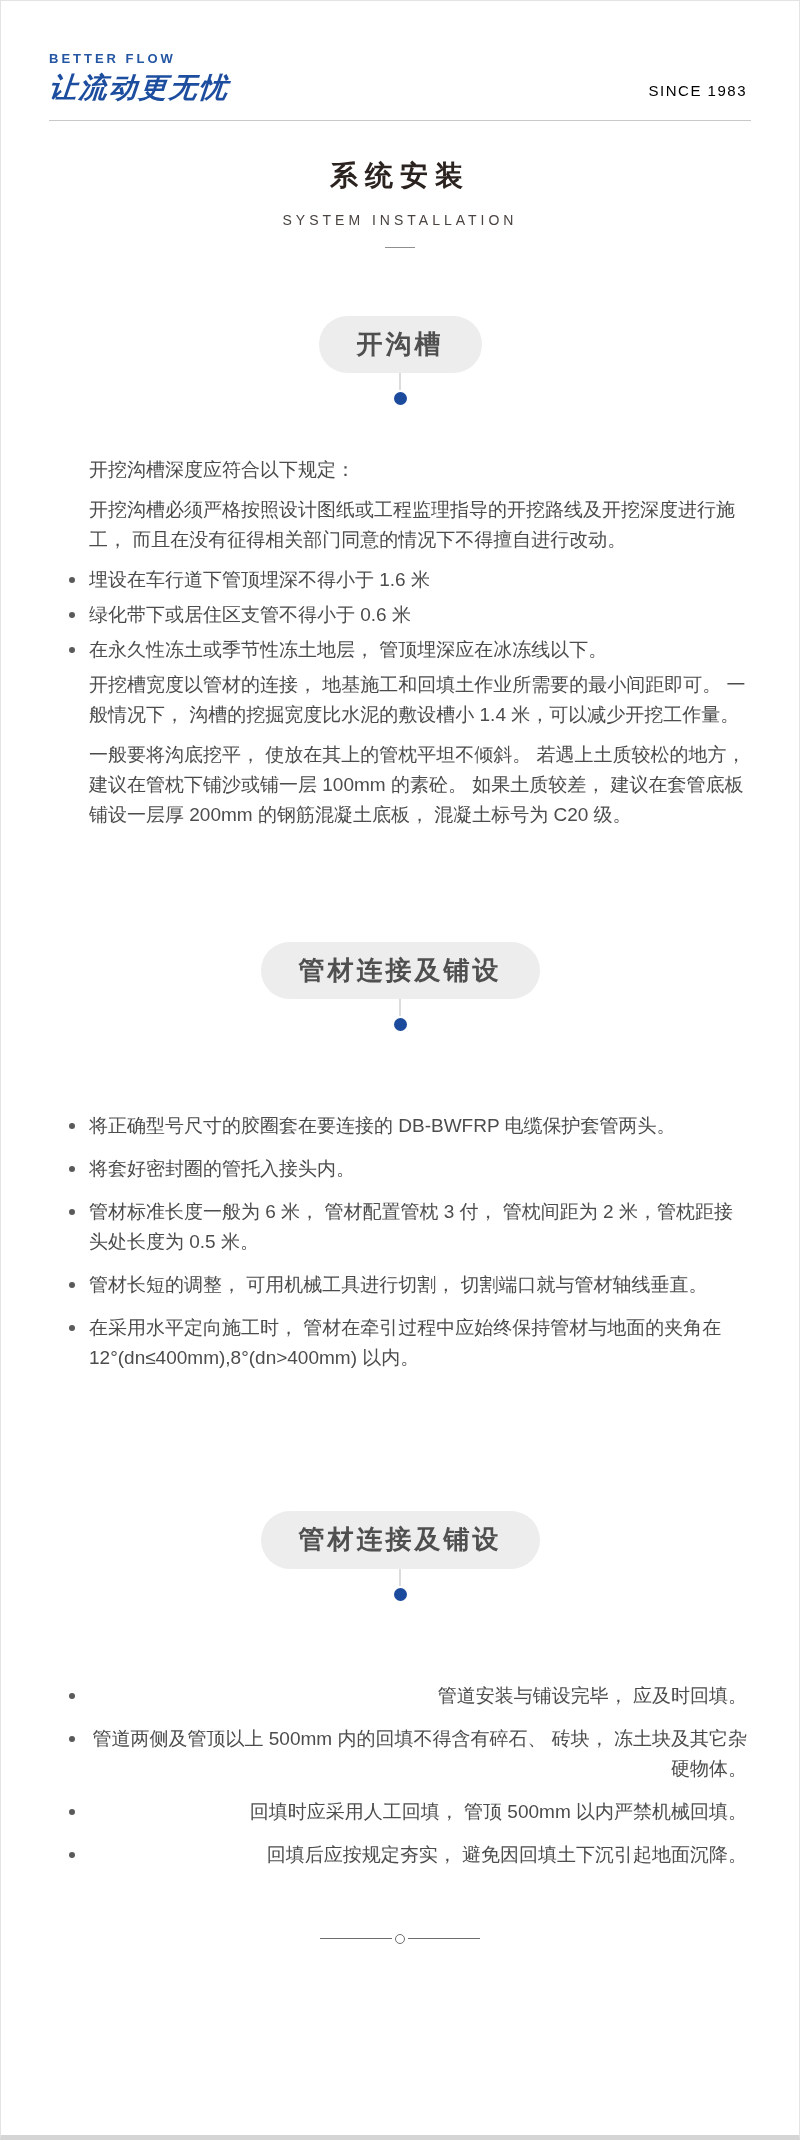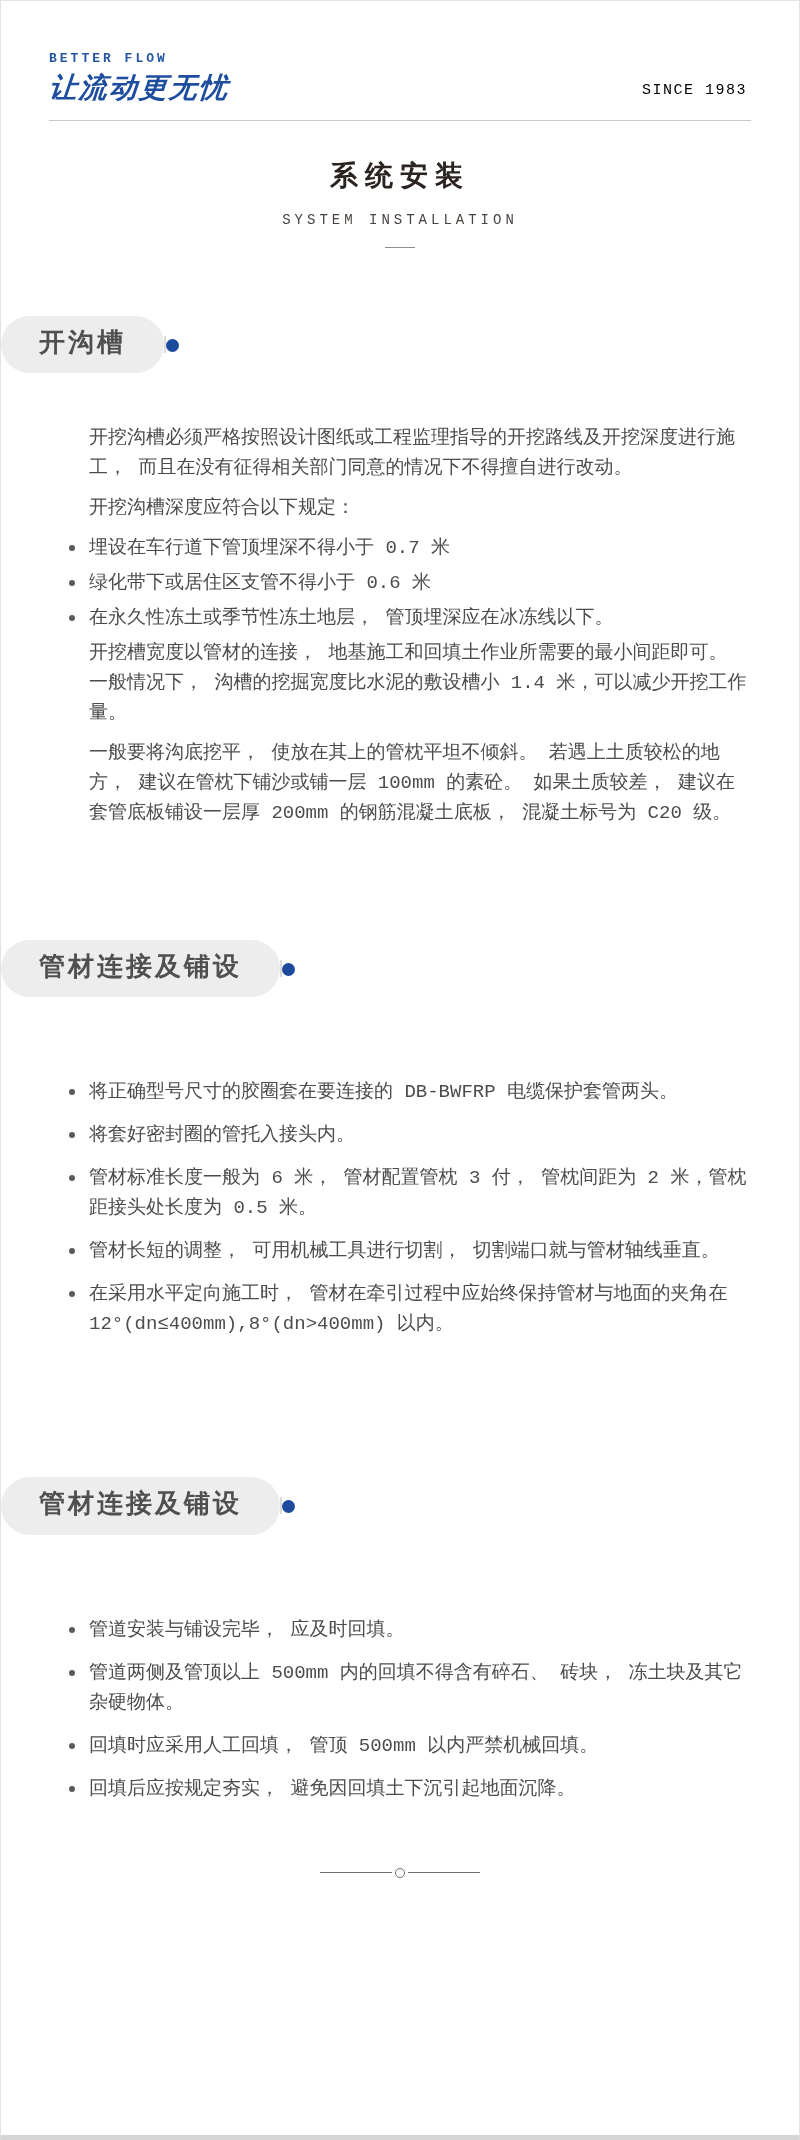--- a/index.html
+++ b/index.html
@@ -1,46 +1,46 @@
 <!DOCTYPE html>
 <html><head>
 <meta charset="utf-8">
 <style>
   html,body { margin:0; padding:0; background:#f2f2f2; }
   .page {
     width:800px; height:2140px; margin:0 auto; background:#ffffff;
     border:1px solid #e3e3e3; border-bottom:5px solid #d5d5d5;
     box-sizing:border-box; position:relative; overflow:hidden;
-    font-family:Liberation Mono, monospace;
+    font-family:Liberation Sans, sans-serif;
   }
   
   .header { padding:50px 50px 0 48px; position:relative; }
   .tagline { color:#2456a4; font-size:13px; font-weight:700; letter-spacing:3px; }
   .logo { color:#1d4d9e; font-size:28px; font-weight:800; font-style:italic; letter-spacing:2px;
           margin-top:3px; display:inline-block; transform:skewX(-5deg); }
   .since { position:absolute; right:52px; bottom:8px; color:#000000; font-size:15px; letter-spacing:1.5px; }
   .header-divider { margin:13px 48px 0 48px; border:0; border-top:1px solid #c9c9c9; }
   
   .title { text-align:center; margin-top:36px; font-size:28px; font-weight:800; color:#2b2320; letter-spacing:7px; }
   .subtitle { text-align:center; margin-top:17px; font-size:14px; color:#4a4340; letter-spacing:4px; }
   .mini-line { width:30px; border:0; border-top:1px solid #8f8f8f; margin:19px auto 0 auto; }
   
-  .badge-wrap { display:flex; flex-direction:row; align-items:center; }
+  .badge-wrap { display:flex; flex-direction:column; align-items:center; }
   .mt-badge1 { margin-top:68px; }
   .mt-badge2 { margin-top:112px; }
   .mt-badge3 { margin-top:138px; }
   .badge { background:#ededed; border-radius:32px; padding:13px 38px; font-size:26px; font-weight:700;
            color:#4f4f4f; letter-spacing:3px; line-height:1.2; }
   .connector { width:2px; height:17px; background:#dcdcdc; }
   .dot { width:13px; height:13px; border-radius:50%; background:#1c4b9e; margin-top:2px; }
   
   .content { padding:0 52px 0 88px; color:#4c4c4c; font-size:19px; line-height:30px; }
   .mt-content1 { margin-top:50px; }
   .mt-content2 { margin-top:80px; }
-  .mt-content3 { margin-top:80px; }
+  .mt-content3 { margin-top:80px;text-align:right; }
   .p { margin:0 0 10px 0; }
   .li { position:relative; margin:0 0 5px 0; }
   .li::before { content:""; position:absolute; left:-20px; top:12px; width:6px; height:6px;
                 border-radius:50%; background:#5a5a5a; }
   .wide .li { margin-bottom:13px; }
   
   .ornament { display:flex; align-items:center; justify-content:center; margin-top:64px; }
   .orn-line { width:72px; height:1px; background:#6d6d6d; }
   .orn-circle { width:8px; height:8px; border:1px solid #6d6d6d; border-radius:50%; margin:0 3px; background:#ffffff; }
 </style>
@@ -60,23 +60,23 @@
   <div class="subtitle">SYSTEM INSTALLATION</div>
   <hr class="mini-line">
 
   <div class="badge-wrap mt-badge1">
     <div class="badge">开沟槽</div>
     <div class="connector"></div>
     <div class="dot"></div>
   </div>
 
   <div class="content mt-content1">
+    <div class="p">开挖沟槽深度应符合以下规定：</div>
     <div class="p">开挖沟槽必须严格按照设计图纸或工程监理指导的开挖路线及开挖深度进行施工， 而且在没有征得相关部门同意的情况下不得擅自进行改动。</div>
-    <div class="p">开挖沟槽深度应符合以下规定：</div>
-    <div class="li">埋设在车行道下管顶埋深不得小于 0.7 米</div>
+    <div class="li">埋设在车行道下管顶埋深不得小于 1.6 米</div>
     <div class="li">绿化带下或居住区支管不得小于 0.6 米</div>
     <div class="li">在永久性冻土或季节性冻土地层， 管顶埋深应在冰冻线以下。</div>
     <div class="p">开挖槽宽度以管材的连接， 地基施工和回填土作业所需要的最小间距即可。 一般情况下， 沟槽的挖掘宽度比水泥的敷设槽小 1.4 米，可以减少开挖工作量。</div>
     <div class="p">一般要将沟底挖平， 使放在其上的管枕平坦不倾斜。 若遇上土质较松的地方， 建议在管枕下铺沙或铺一层 100mm 的素砼。 如果土质较差， 建议在套管底板铺设一层厚 200mm 的钢筋混凝土底板， 混凝土标号为 C20 级。</div>
   </div>
 
   <div class="badge-wrap mt-badge2">
     <div class="badge">管材连接及铺设</div>
     <div class="connector"></div>
     <div class="dot"></div>

